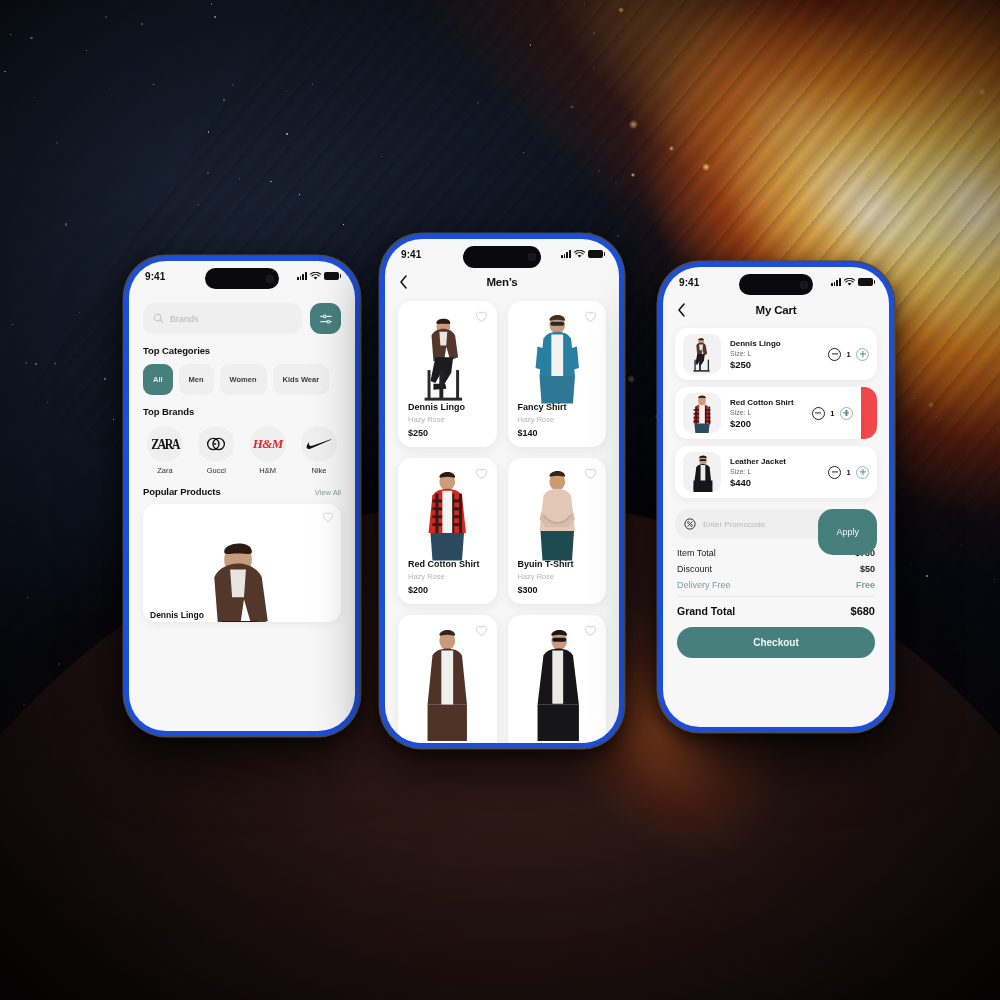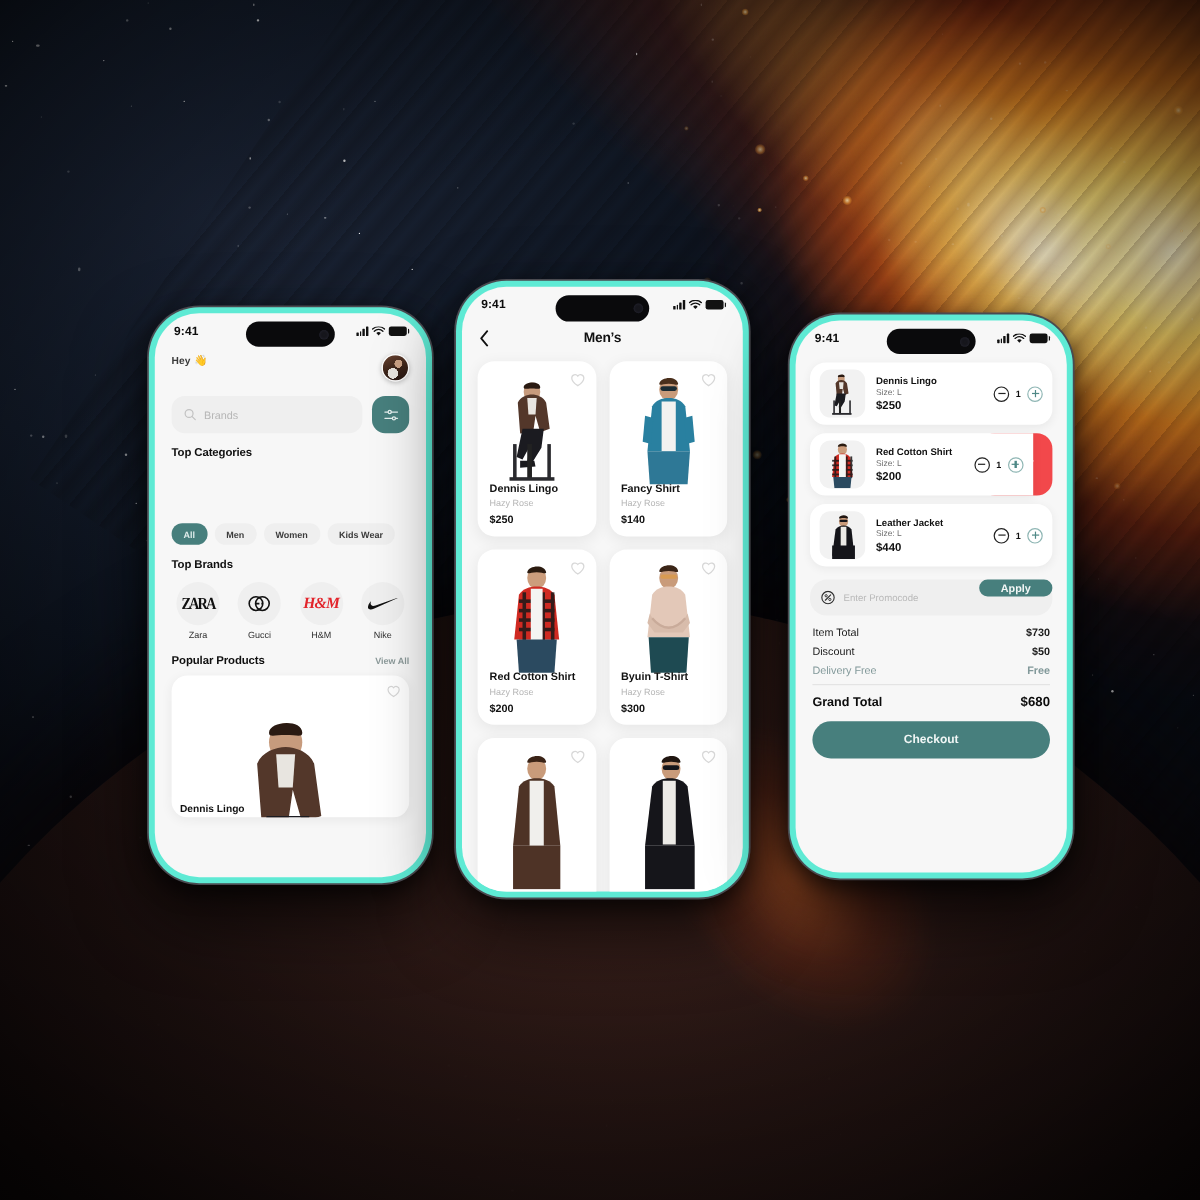--- a/index.html
+++ b/index.html
@@ -80,21 +80,21 @@
     position: absolute; inset: 0;
     background: radial-gradient(ellipse 78% 70% at 50% 45%, rgba(0,0,0,0) 45%, rgba(0,0,0,0.45) 82%, rgba(0,0,0,0.78) 100%);
     pointer-events: none;
   }
   .star { position: absolute; border-radius: 50%; background: #fff; }
 
   
   .phone {
     position: absolute;
     border-radius: 42px;
-    background: #5eead4;
+    background: #1d4ed8;
     padding: 5px;
     box-shadow:
       0 0 0 1.5px #4a4a50,
       0 26px 60px rgba(0,0,0,0.72),
       0 6px 18px rgba(0,0,0,0.6);
   }
   .screen {
     position: relative;
     width: 100%; height: 100%;
     background: #f7f7f7;
@@ -168,30 +168,29 @@
   }
   .search-ph { font-size: 9px; color: #b6b6b6; font-weight: 500; }
   .filter-btn {
     width: 31px; height: 31px; border-radius: 11px;
     background: #477f7d;
     display: flex; align-items: center; justify-content: center;
     flex: none;
   }
   .sec-title { font-size: 9.5px; font-weight: 800; color: #101010; letter-spacing: -.1px; }
   .sec-head { display: flex; align-items: baseline; justify-content: space-between; }
-  .view-all { font-size: 7.5px; color: #8c9a9a; font-weight: 700; }
+  .view-all { font-size: 7.5px; color: #8c9a9a; font-weight: 400; }
 
   .chips { display: flex; gap: 6px; margin-top: 8px; }
   .chip {
-    height: 18px; padding: 0 10px; border-radius: 9px;
+    height: 31px; padding: 0 10px; border-radius: 9px;
     background: #efefef; color: #3c3c3c;
     font-size: 7.5px; font-weight: 600;
     display: flex; align-items: center; justify-content: center;
     white-space: nowrap;
-    margin-top: 45px;
   }
   .chip.active { background: #477f7d; color: #dfeceb; }
 
   .brands { display: flex; justify-content: space-between; margin-top: 9px; }
   .brand { width: 44px; text-align: center; }
   .brand-circle {
     width: 36px; height: 36px; border-radius: 50%;
     background: #efefef; margin: 0 auto;
     display: flex; align-items: center; justify-content: center;
   }
@@ -287,23 +286,23 @@
   }
 
   .promo {
     margin: 11px 12px 0 12px; height: 30px; border-radius: 14px;
     background: #efefef; display: flex; align-items: center;
     padding-left: 9px; position: relative;
   }
   .promo-ph { font-size: 8px; color: #b9b9b9; margin-left: 7px; font-weight: 500; }
   .apply-btn {
     position: absolute; right: 0; top: 0;
-    height: 14px; padding: 0 18px; border-radius: 15px;
+    height: 46px; padding: 0 18px; border-radius: 15px;
     background: #477f7d; color: #f2f7f6;
-    font-size: 9px; font-weight: 700;
+    font-size: 9px; font-weight: 400;
     display: flex; align-items: center; justify-content: center;
   }
   .totals { margin: 9px 14px 0 14px; }
   .tot-row { display: flex; justify-content: space-between; align-items: baseline; margin-bottom: 6px; }
   .tot-label { font-size: 9px; color: #1c1c1c; font-weight: 500; }
   .tot-val { font-size: 9px; color: #1c1c1c; font-weight: 600; }
   .tot-row.muted .tot-label, .tot-row.muted .tot-val { color: #82999a; }
   .tot-div { height: 1px; background: #e4e4e4; margin: 3px 0 8px 0; }
   .tot-row.grand .tot-label { font-size: 10.5px; font-weight: 800; color: #0c0c0c; }
   .tot-row.grand .tot-val { font-size: 11px; font-weight: 800; color: #0c0c0c; }
@@ -605,27 +604,20 @@
             <path d="M.5 2.2a7.4 7.4 0 0 1 10 0" stroke="#111" stroke-width="1.1" fill="none" stroke-linecap="round"></path>
           </svg>
         <span class="batt"></span>
       </span>
     </div>
     <div class="notch" style="width:74px;height:21px;">
         <span class="lens"></span>
       </div>
 
     <div class="home-body">
-      <div class="hey-row">
-        <div class="hey">
-          <span>Hey</span>
-          <span class="emoji">👋</span>
-        </div>
-        <div class="avatar"></div>
-      </div>
 
       <div class="headline">
       </div>
 
       <div class="search-row">
         <div class="search-box">
           <svg width="11" height="11" viewBox="0 0 12 12">
               <circle cx="5" cy="5" r="3.6" stroke="#c2c2c2" stroke-width="1.1" fill="none"></circle>
               <path d="M7.8 7.8 10.6 10.6" stroke="#c2c2c2" stroke-width="1.1" stroke-linecap="round"></path>
             </svg>
@@ -907,20 +899,28 @@
             <path d="M.5 2.2a7.4 7.4 0 0 1 10 0" stroke="#111" stroke-width="1.1" fill="none" stroke-linecap="round"></path>
           </svg>
         <span class="batt"></span>
       </span>
     </div>
     <div class="notch" style="width:74px;height:21px;">
         <span class="lens"></span>
       </div>
 
     <div class="cart-body">
+      <div class="navbar">
+        <div class="nav-back">
+          <svg width="9" height="14" viewBox="0 0 9 14">
+              <path d="M7 1 2 7l5 6" stroke="#111" stroke-width="1.5" fill="none" stroke-linecap="round" stroke-linejoin="round"></path>
+            </svg>
+        </div>
+        <div class="nav-title">My Cart</div>
+      </div>
 
       <div class="cart-list">
 
         <div class="cart-row">
           <div class="cart-item">
             <div class="cart-thumb">
               <svg viewBox="0 0 40 42" style="width:100%;height:100%">
                 <ellipse cx="19" cy="8" rx="3" ry="3.4" fill="#c79b7d"></ellipse>
                 <path d="M16 6c0-2 6-2.5 6 0 0 1-1 .4-3 .4S16 7 16 6z" fill="#2a1a12"></path>
                 <path d="M14 12c1-2 3-3 5-3s4 1 5 3l1.4 9-3.4 1.2-1.6-6-.8 6-4.6.4z" fill="#53372a"></path>

